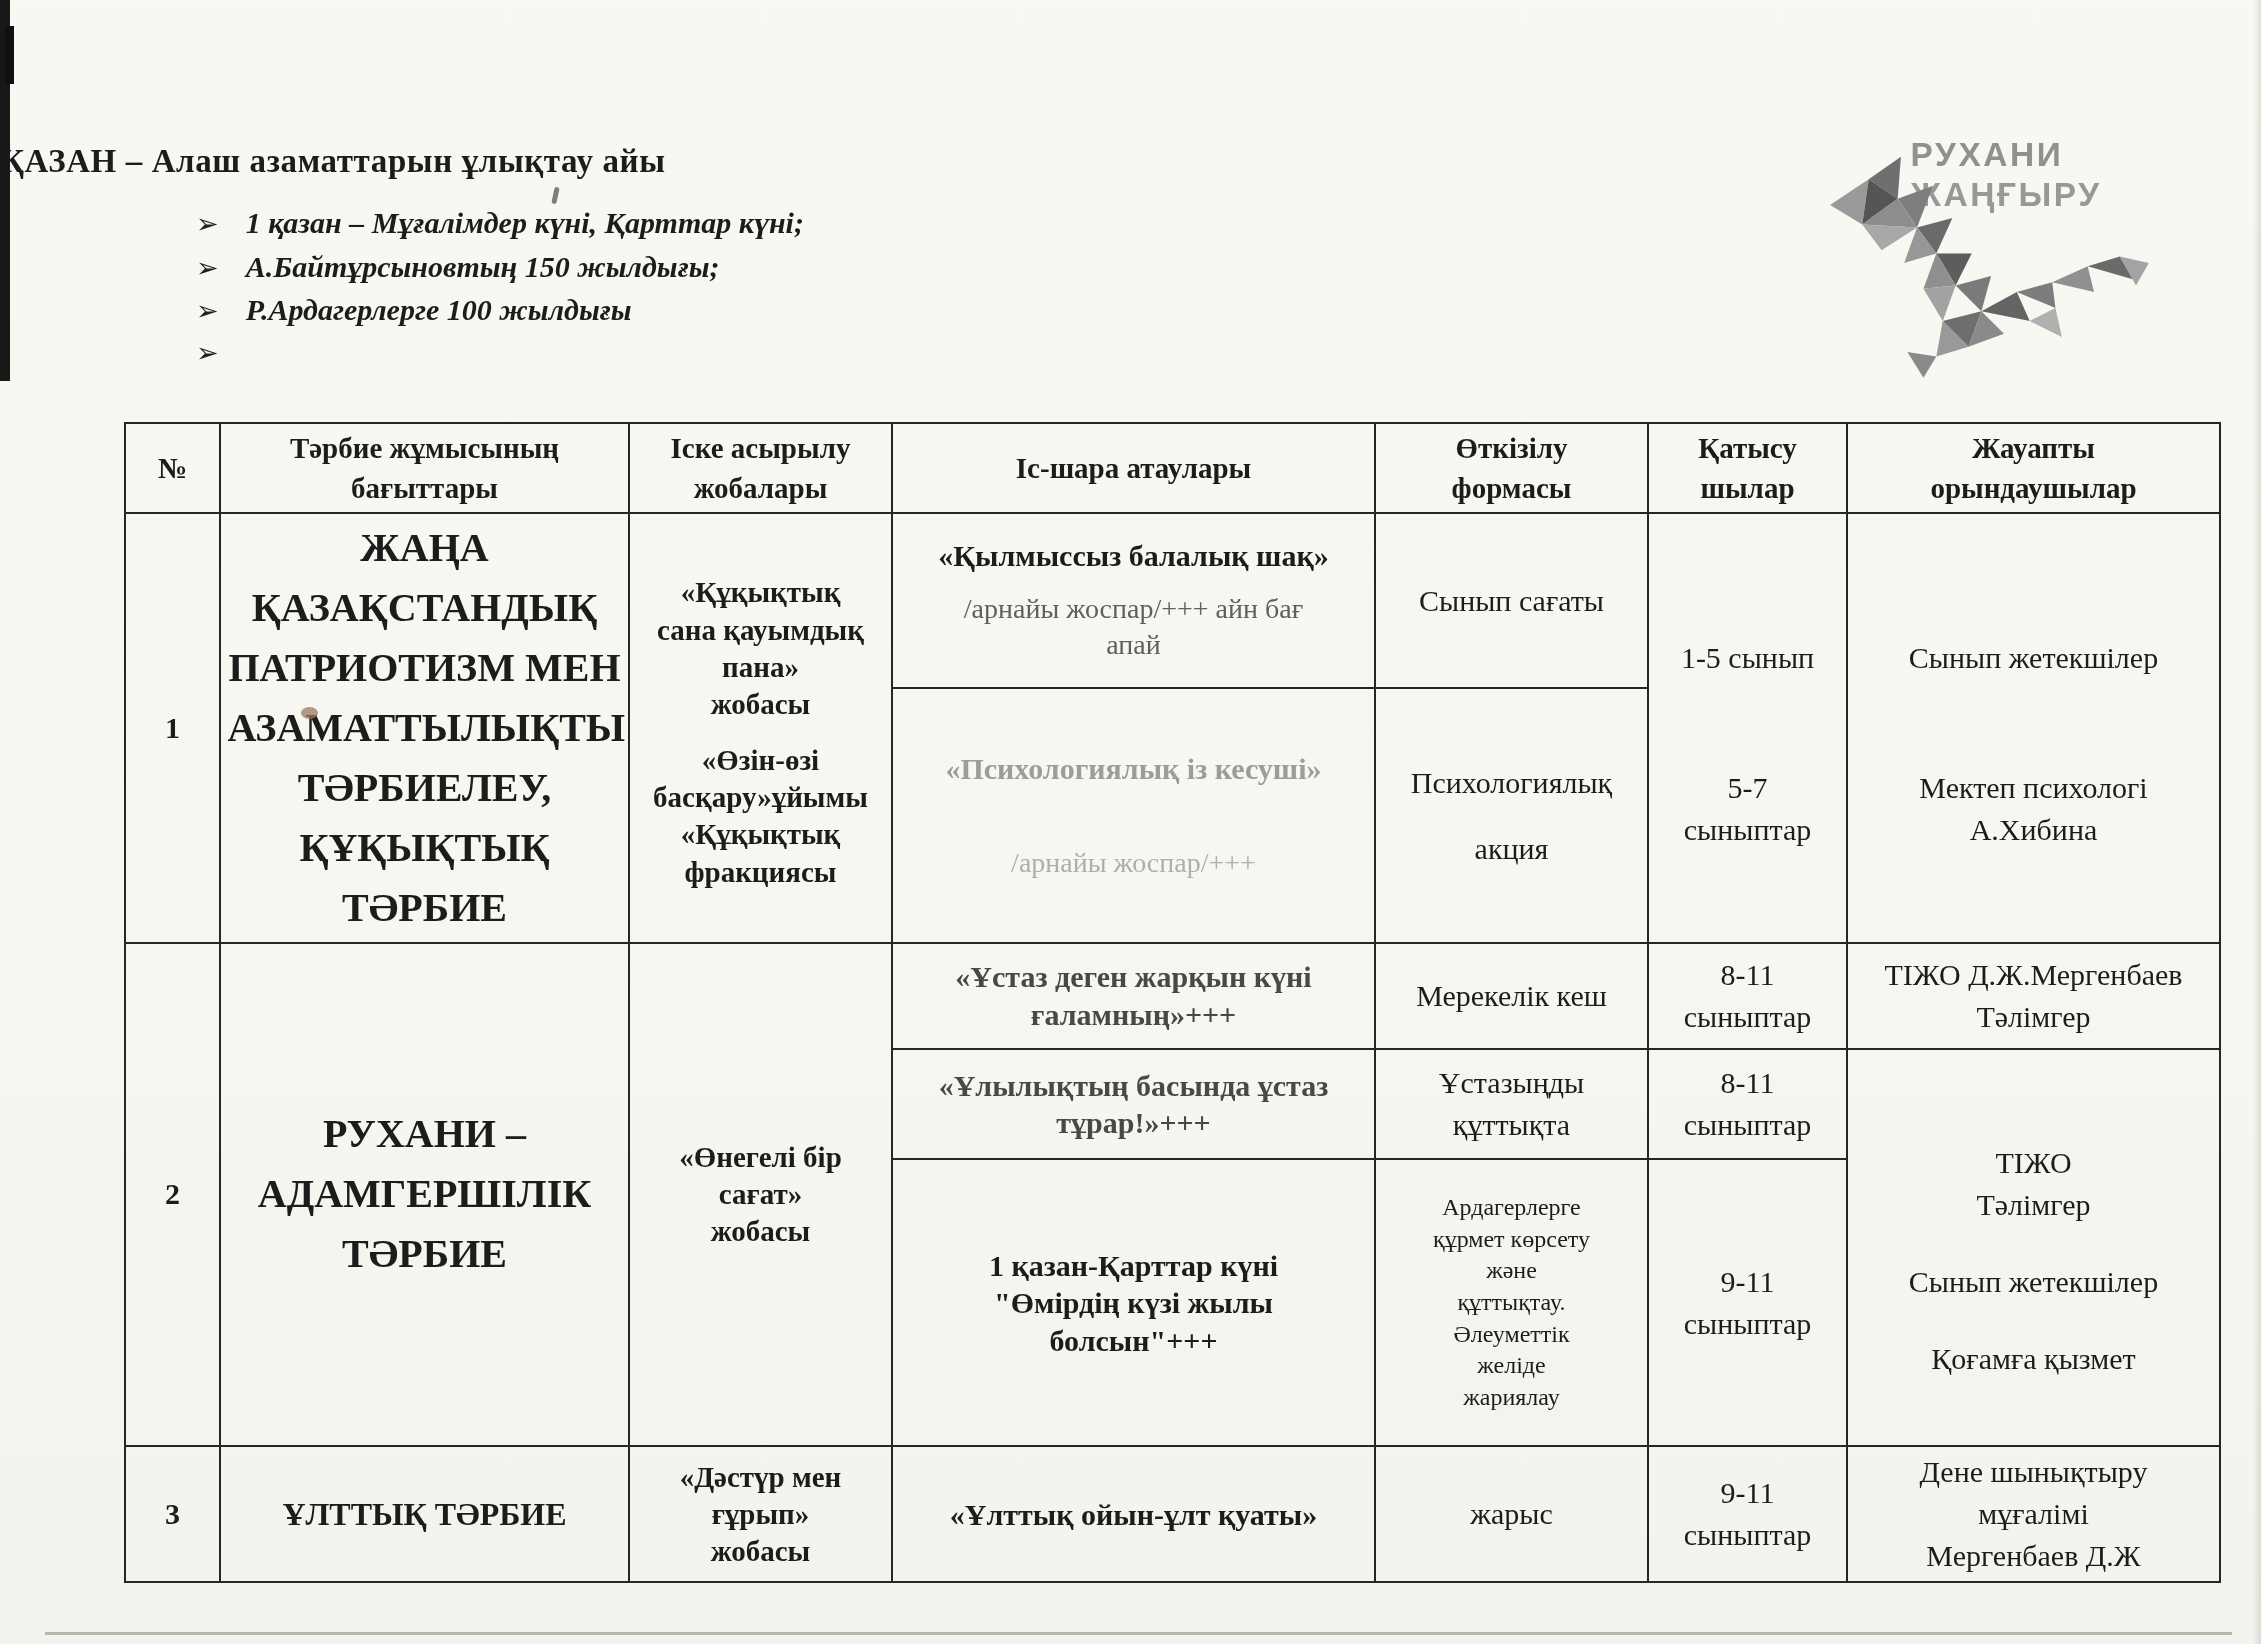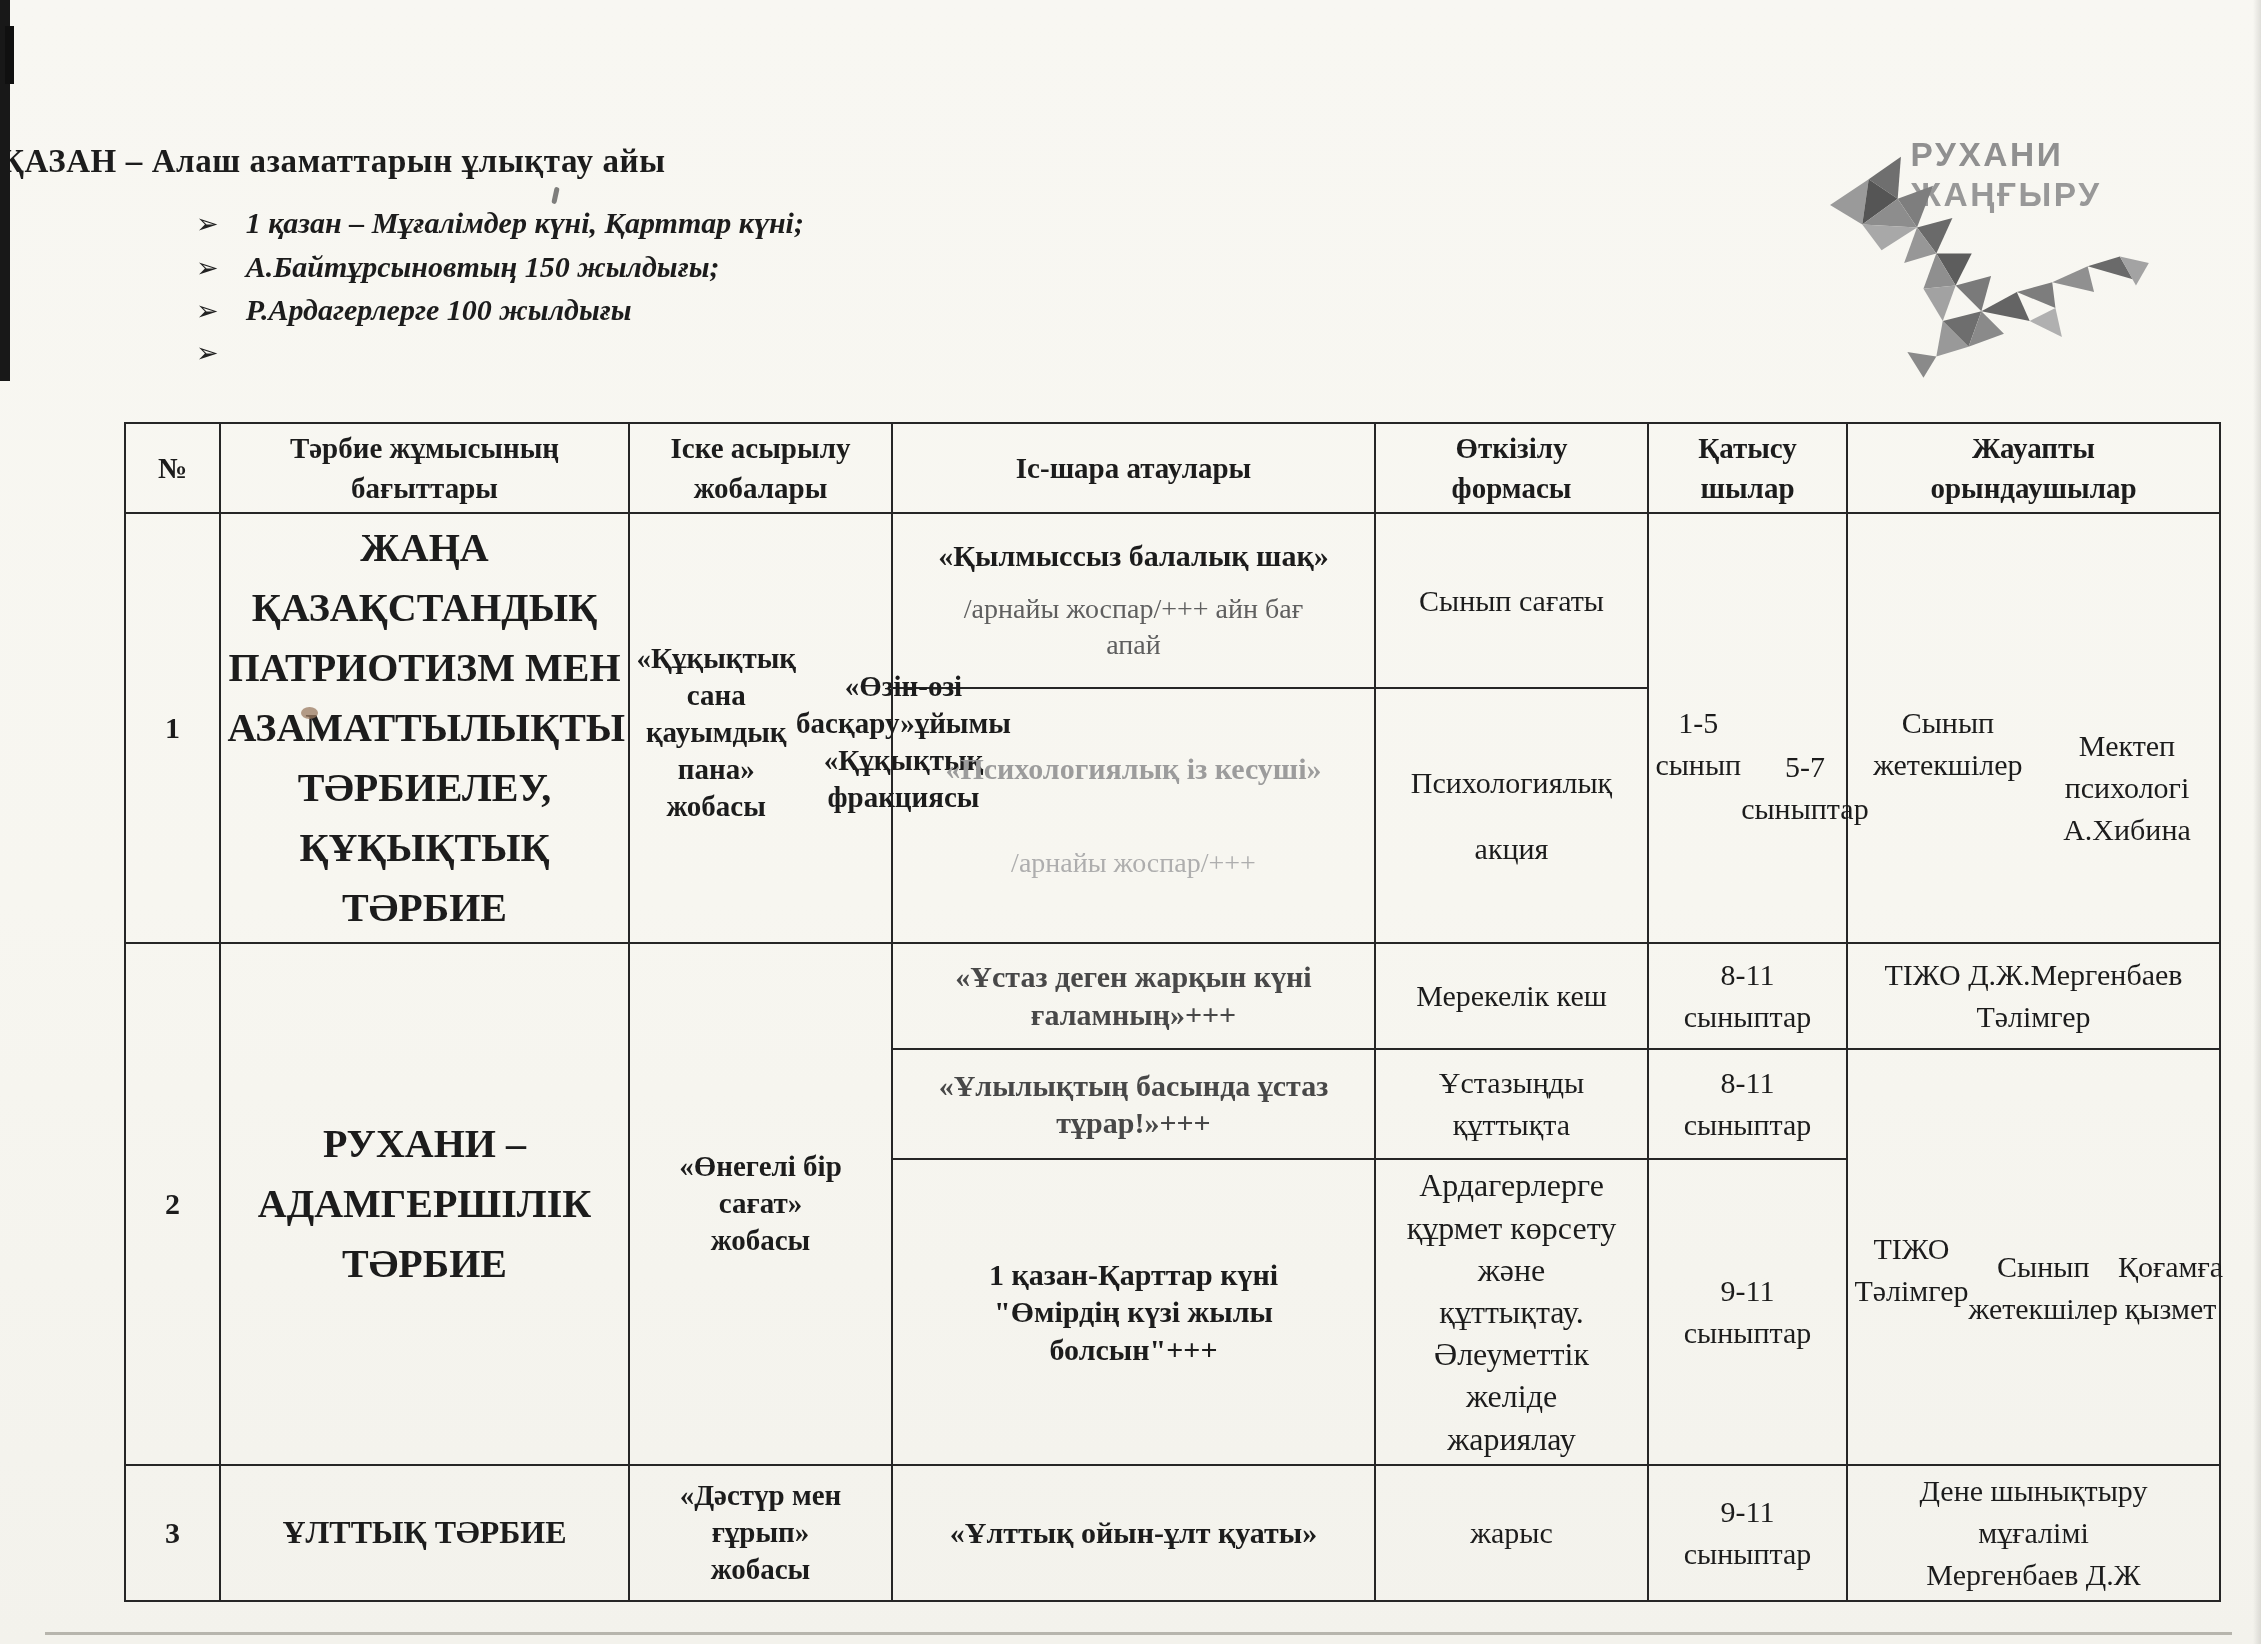--- a/index.html
+++ b/index.html
@@ -35,23 +35,23 @@
   .pt55{padding-top:35px;}
   .dir{font-weight:bold;font-size:40px;line-height:1.5;}
   .dir3{font-weight:bold;font-size:32px;}
   .proj{font-weight:bold;font-size:29px;line-height:1.28;}
   .evt-title{font-weight:bold;font-size:30px;line-height:1.25;}
   .note{color:#5f5f5f;font-size:28px;line-height:1.3;margin-top:5.2px;}
   .faded{color:#9c9c9c;}
   .faded2{color:#aeaeae;margin-top:46px;}
   .halftone{color:#484848;}
   .cellreg{font-size:30px;line-height:1.4;}
-  .small{font-size:32px;line-height:1.32;}
+  .small{font-size:24px;line-height:1.32;}
   .spread{line-height:2.2;}
-  .stack{display:flex;flex-direction:row;align-items:center;}
+  .stack{display:flex;flex-direction:column;align-items:center;justify-content:center;}
   .stack.pt50{padding-top:32px;}
   .stack.pt40{padding-top:26px;}
   .stack.pt15{padding-top:9.7px;}
   .g110 > div + div{margin-top:88px;}
   .g55  > div + div{margin-top:35px;}
   .g30  > div + div{margin-top:19.3px;}
   
   .edge-left{position:absolute;left:0;top:0;width:9.7px;height:381px;background:#181818;}
   .edge-left2{position:absolute;left:5.2px;top:26px;width:9px;height:58px;background:#101010;}
   .edge-right{position:absolute;right:0;top:0;width:7.7px;height:100%;

